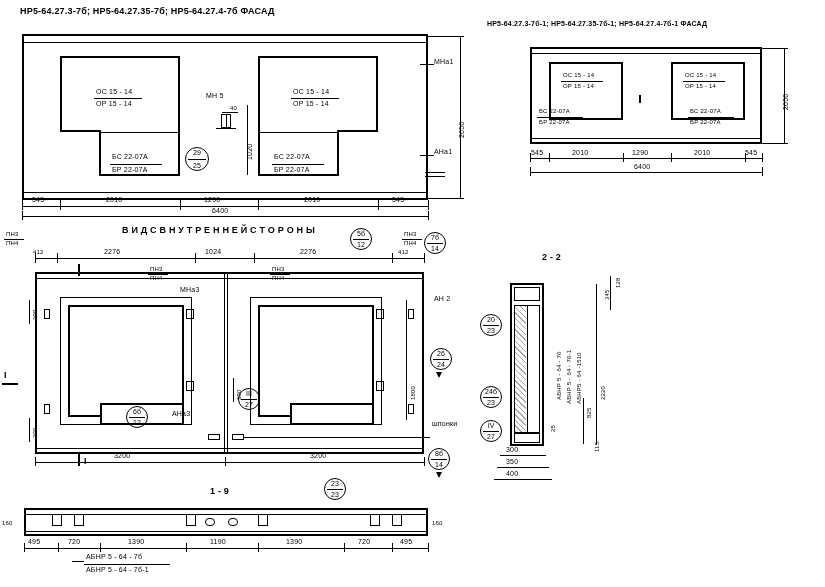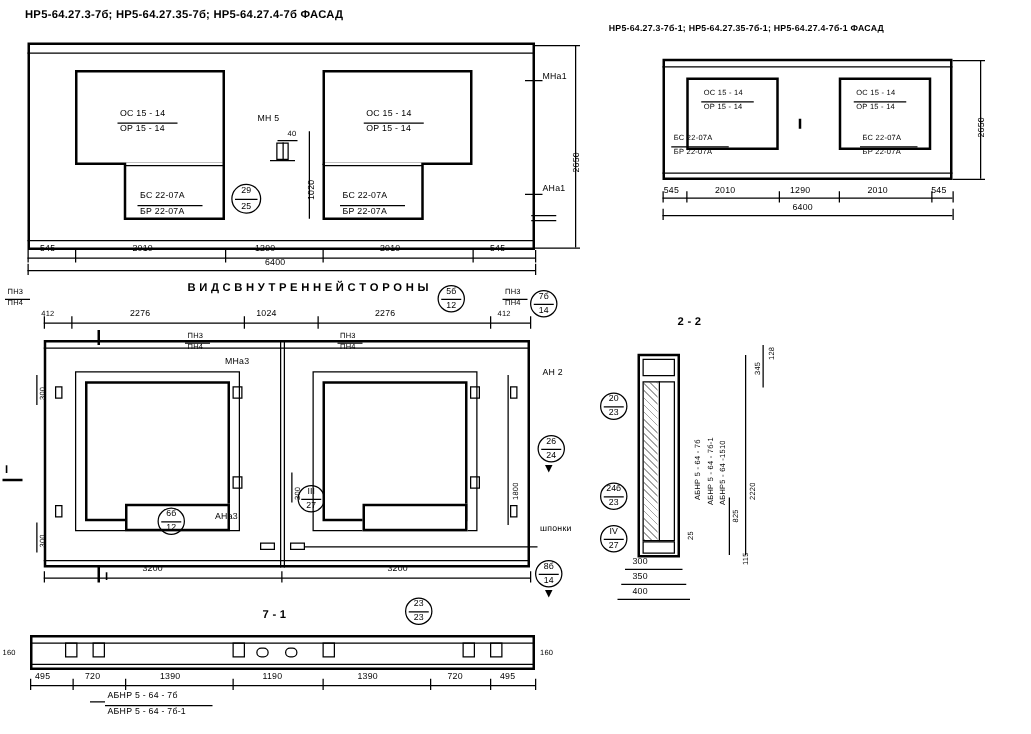--- a/index.html
+++ b/index.html
@@ -148,21 +148,21 @@
   <div class="t sm" style="left:531px;top:149px;">545</div>
   <div class="t sm" style="left:572px;top:149px;">2010</div>
   <div class="t sm" style="left:632px;top:149px;">1290</div>
   <div class="t sm" style="left:694px;top:149px;">2010</div>
   <div class="t sm" style="left:745px;top:149px;">545</div>
   <div class="ln h" style="left:530px;top:172px;width:232px;"></div>
   <div class="ln v" style="left:530px;top:167px;height:9px;"></div>
   <div class="ln v" style="left:762px;top:167px;height:9px;"></div>
   <div class="t sm" style="left:634px;top:163px;">6400</div>
 
-  <div class="t md bold" style="left:122px;top:225px;margin-left:28px;">В И Д  С  В Н У Т Р Е Н Н Е Й  С Т О Р О Н Ы</div>
+  <div class="t md bold" style="left:122px;top:225px;">В И Д  С  В Н У Т Р Е Н Н Е Й  С Т О Р О Н Ы</div>
 
   <div class="box2" style="left:35px;top:272px;width:389px;height:182px;"></div>
   <div class="ln h" style="left:35px;top:278px;width:389px;"></div>
   <div class="ln h" style="left:35px;top:448px;width:389px;"></div>
   <div class="ln v" style="left:224px;top:272px;height:182px;"></div>
   <div class="ln v" style="left:227px;top:272px;height:182px;"></div>
 
   <div class="box" style="left:60px;top:297px;width:132px;height:128px;"></div>
   <div class="box2" style="left:68px;top:305px;width:116px;height:112px;"></div>
   <div class="box2" style="left:100px;top:403px;width:84px;height:22px;background:#fff;"></div>
@@ -308,21 +308,21 @@
   <div class="vdim" style="left:583px;top:398px;height:46px;"></div>
   <div class="vdim" style="left:610px;top:276px;height:34px;"></div>
 
   <div class="ln h" style="left:500px;top:455px;width:46px;"></div>
   <div class="ln h" style="left:497px;top:467px;width:52px;"></div>
   <div class="ln h" style="left:494px;top:479px;width:58px;"></div>
   <div class="t sm" style="left:506px;top:446px;">300</div>
   <div class="t sm" style="left:506px;top:458px;">350</div>
   <div class="t sm" style="left:506px;top:470px;">400</div>
 
-  <div class="t md bold" style="left:210px;top:486px;">7 - 1</div>
+  <div class="t md bold" style="left:210px;top:486px;">1 - 9</div>
   <div class="box2" style="left:24px;top:508px;width:404px;height:28px;"></div>
   <div class="ln h" style="left:24px;top:514px;width:404px;"></div>
   <div class="ln h" style="left:24px;top:531px;width:404px;"></div>
 
   <div class="box" style="left:52px;top:514px;width:10px;height:12px;"></div>
   <div class="box" style="left:74px;top:514px;width:10px;height:12px;"></div>
   <div class="box" style="left:186px;top:514px;width:10px;height:12px;"></div>
   <div class="box" style="left:258px;top:514px;width:10px;height:12px;"></div>
   <div class="box" style="left:370px;top:514px;width:10px;height:12px;"></div>
   <div class="box" style="left:392px;top:514px;width:10px;height:12px;"></div>

